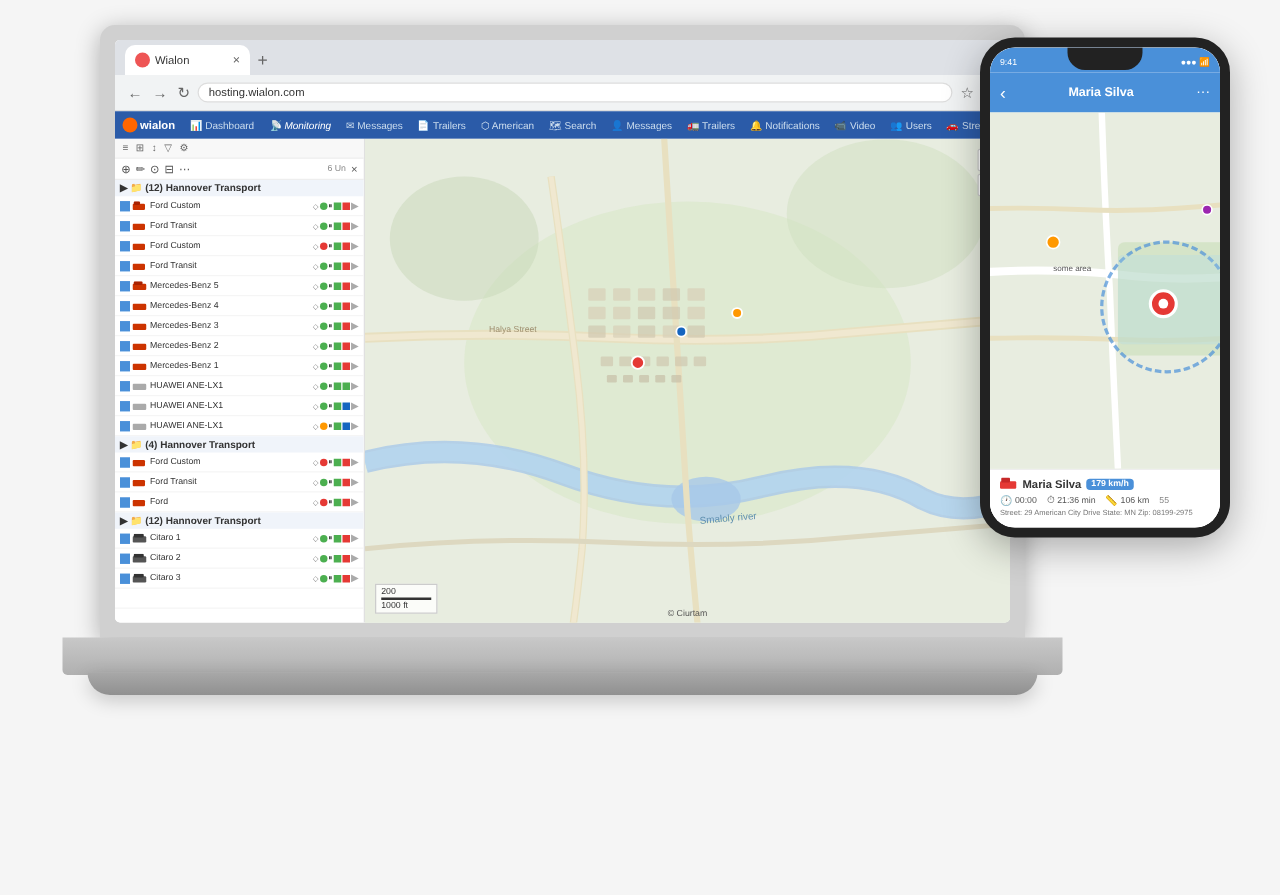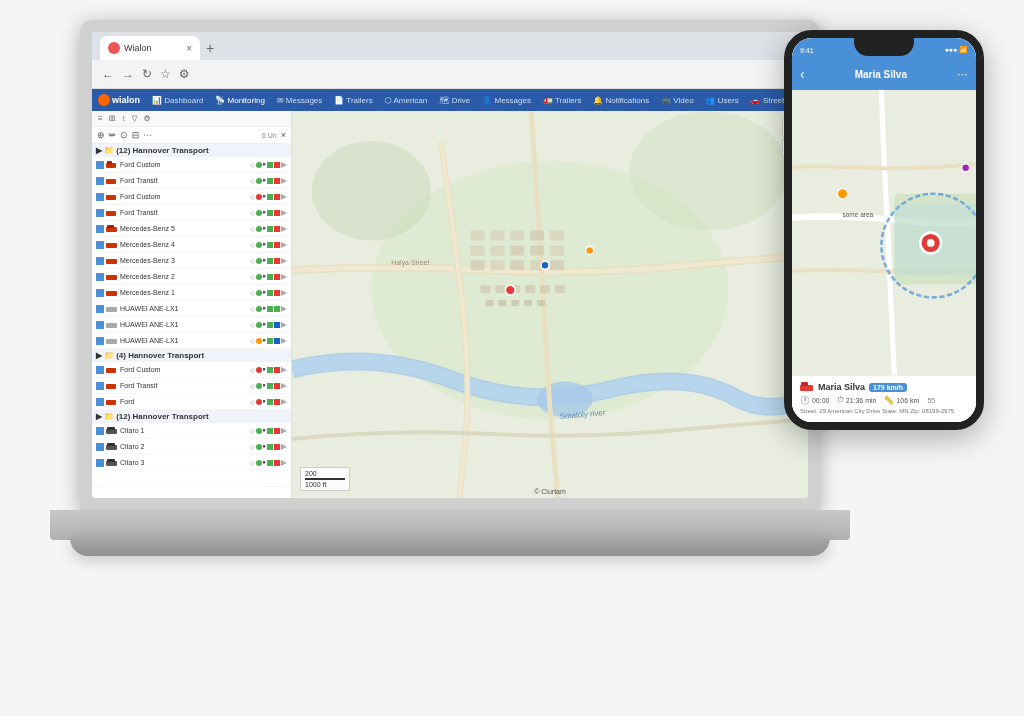--- a/index.html
+++ b/index.html
@@ -189,20 +189,21 @@
     .wialon-nav-item {
       color: #cde;
       font-size: 8px;
       padding: 2px 4px;
       cursor: pointer;
       white-space: nowrap;
     }
 
     .wialon-nav-item.active {
       color: #fff;
+      font-style: italic;
     }
 
     .wialon-content {
       display: flex;
       flex: 1;
       overflow: hidden;
     }
 
     
     .sidebar {
@@ -528,38 +529,41 @@
               <span class="favicon"></span>
               <span>Wialon</span>
               <span class="tab-close">×</span>
             </div>
             <span class="new-tab-btn">+</span>
           </div>
           <div class="browser-nav-bar">
             <span class="nav-btn">←</span>
             <span class="nav-btn">→</span>
             <span class="nav-btn">↻</span>
+            <div class="address-bar">
+              <span>hosting.wialon.com</span>
+            </div>
             <span class="nav-btn">☆</span>
             <span class="nav-btn">⚙</span>
           </div>
         </div>
 
         <div class="wialon-app">
 
           <div class="wialon-topbar">
             <div class="wialon-logo">
               <div class="wialon-logo-icon"></div>
               <span>wialon</span>
             </div>
             <span class="wialon-nav-item">📊 Dashboard</span>
             <span class="wialon-nav-item active">📡 Monitoring</span>
             <span class="wialon-nav-item">✉ Messages</span>
             <span class="wialon-nav-item">📄 Trailers</span>
             <span class="wialon-nav-item">⬡ American</span>
-            <span class="wialon-nav-item">🗺 Drive</span>
+            <span class="wialon-nav-item">🗺 Search</span>
             <span class="wialon-nav-item">👤 Messages</span>
             <span class="wialon-nav-item">🚛 Trailers</span>
             <span class="wialon-nav-item">🔔 Notifications</span>
             <span class="wialon-nav-item">📹 Video</span>
             <span class="wialon-nav-item">👥 Users</span>
             <span class="wialon-nav-item">🚗 Street</span>
           </div>
 
           <div class="wialon-content">
 

